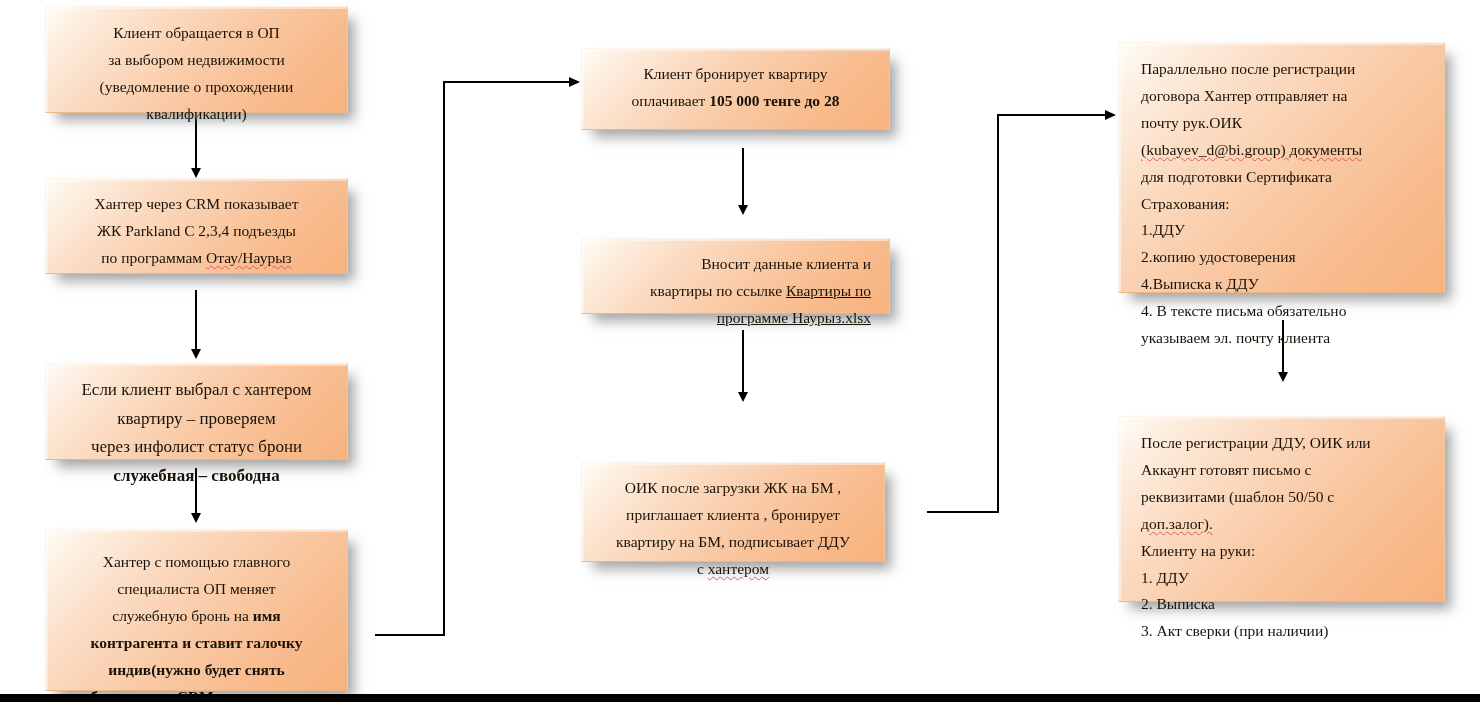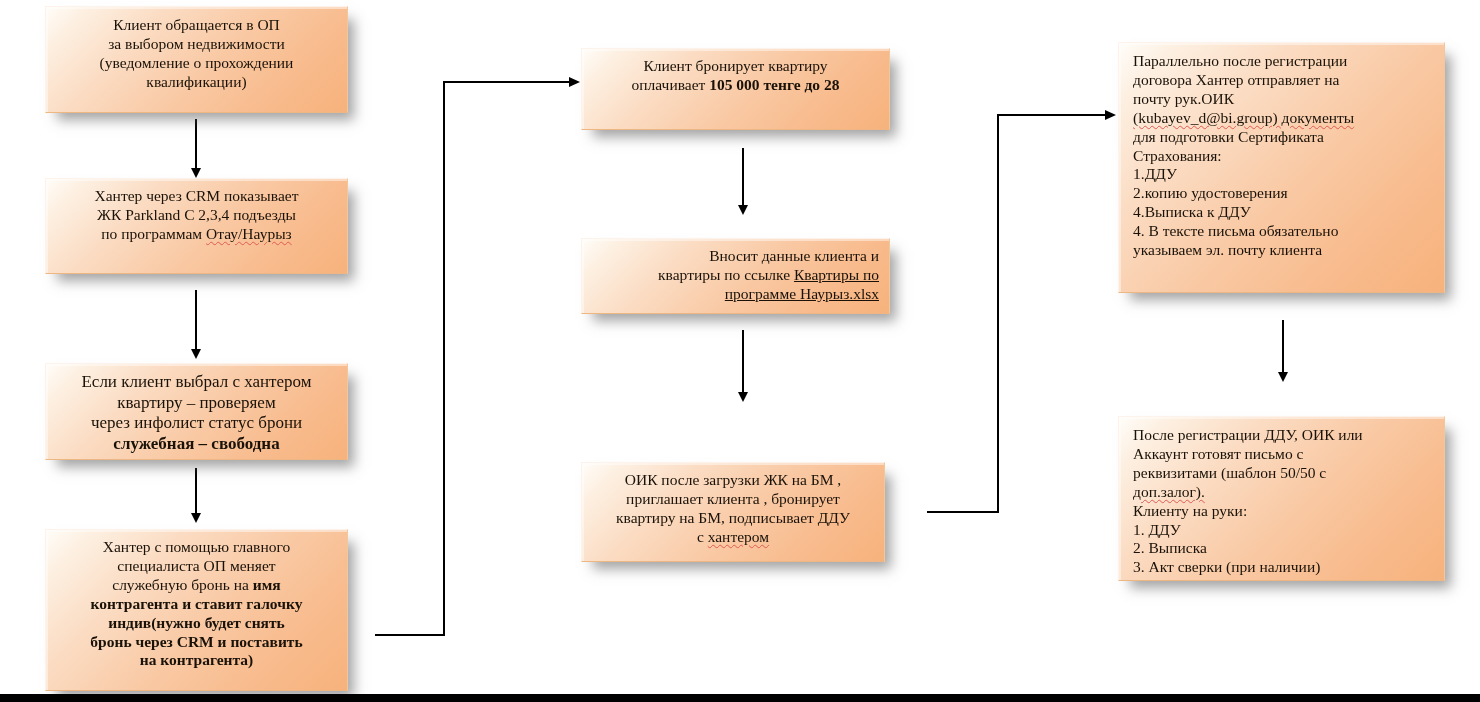--- a/index.html
+++ b/index.html
@@ -23,21 +23,21 @@
     border-top:1px solid #fdf3ea;
     border-left:1px solid #fdf3ea;
     border-right:1px solid #f3c79c;
     border-bottom:1px solid #eeb682;
     box-shadow: 9px 10px 12px -3px rgba(90,90,90,0.55),
                 2px 2px 0 0 rgba(255,255,255,0.45) inset;
     line-height:1.22;
     z-index:3;
   }
   .node .inner{padding:0;}
-  .node p{margin:0;}
+  .node p{margin:8px;}
 
   .ctr{text-align:center;}
   .lft{text-align:left;}
   .b{font-weight:bold;}
   .u{text-decoration:underline;}
   .sq{ text-decoration:underline; text-decoration-style:wavy;
        text-decoration-color:#e05b52; text-decoration-thickness:1px;
        text-underline-offset:2px;}
 
   
@@ -89,21 +89,21 @@
       <p>Если клиент выбрал с хантером</p>
       <p>квартиру – проверяем</p>
       <p>через инфолист статус брони</p>
       <p class="b">служебная – свободна</p>
     </div>
   </div>
 
   <div class="vline" style="left:195px;top:468px;height:48px;"></div>
   <div class="arrow-down" style="left:191px;top:513px;"></div>
 
-  <div class="node ctr" style="left:45px;top:529px;width:303px;height:162px;padding:8px 8px 0;font-size:15.5px;">
+  <div class="node ctr" style="left:45px;top:529px;width:303px;height:162px;padding:15px 8px 0;font-size:15.5px;">
     <div class="inner">
       <p>Хантер с помощью главного</p>
       <p>специалиста ОП меняет</p>
       <p><span>служебную бронь на </span><span class="b">имя</span></p>
       <p class="b">контрагента и ставит галочку</p>
       <p class="b">индив(нужно будет снять</p>
       <p class="b">бронь через CRM и поставить</p>
       <p class="b">на контрагента)</p>
     </div>
   </div>
@@ -160,21 +160,21 @@
       <p>2.копию удостоверения</p>
       <p>4.Выписка к ДДУ</p>
       <p>4. В тексте письма обязательно</p>
       <p>указываем эл. почту клиента</p>
     </div>
   </div>
 
   <div class="vline" style="left:1282px;top:320px;height:55px;"></div>
   <div class="arrow-down" style="left:1278px;top:372px;"></div>
 
-  <div class="node lft" style="left:1118px;top:416px;width:327px;height:165px;padding:9px 10px 0 14px;font-size:15.5px;">
+  <div class="node lft" style="left:1118px;top:416px;width:327px;height:186px;padding:9px 10px 0 14px;font-size:15.5px;">
     <div class="inner">
       <p>После регистрации ДДУ, ОИК или</p>
       <p>Аккаунт готовят письмо с</p>
       <p>реквизитами (шаблон 50/50 с</p>
       <p class="sq">доп.залог).</p>
       <p>Клиенту на руки:</p>
       <p>1.   ДДУ</p>
       <p>2.   Выписка</p>
       <p>3.    Акт сверки (при наличии)</p>
     </div>

